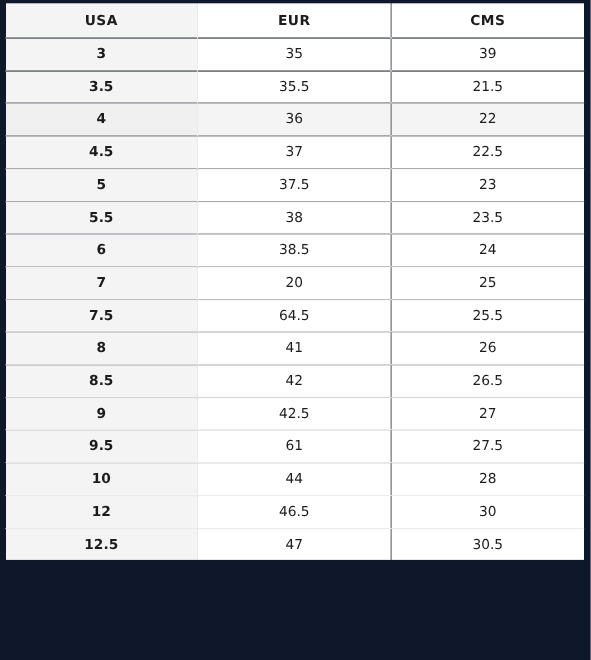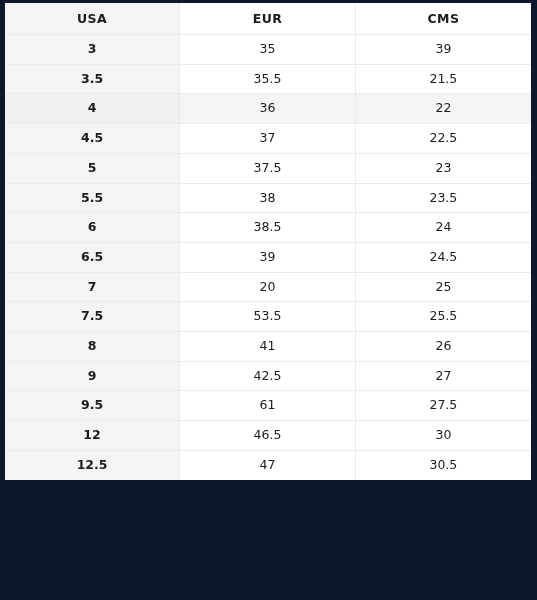--- a/index.html
+++ b/index.html
@@ -128,48 +128,53 @@
           <td class="cell-usa">5.5</td>
           <td class="cell-eur">38</td>
           <td class="cell-cms">23.5</td>
         </tr>
         <tr>
           <td class="cell-usa">6</td>
           <td class="cell-eur">38.5</td>
           <td class="cell-cms">24</td>
         </tr>
         <tr>
-          <td class="cell-usa">6.5</td>
-          <td class="cell-eur">39</td>
-          <td class="cell-cms">24.5</td>
-        </tr>
-        <tr>
           <td class="cell-usa">7</td>
           <td class="cell-eur">20</td>
           <td class="cell-cms">25</td>
         </tr>
         <tr>
           <td class="cell-usa">7.5</td>
-          <td class="cell-eur">53.5</td>
+          <td class="cell-eur">64.5</td>
           <td class="cell-cms">25.5</td>
         </tr>
         <tr>
           <td class="cell-usa">8</td>
           <td class="cell-eur">41</td>
           <td class="cell-cms">26</td>
+        </tr>
+        <tr>
+          <td class="cell-usa">8.5</td>
+          <td class="cell-eur">42</td>
+          <td class="cell-cms">26.5</td>
         </tr>
         <tr>
           <td class="cell-usa">9</td>
           <td class="cell-eur">42.5</td>
           <td class="cell-cms">27</td>
         </tr>
         <tr>
           <td class="cell-usa">9.5</td>
           <td class="cell-eur">61</td>
           <td class="cell-cms">27.5</td>
+        </tr>
+        <tr>
+          <td class="cell-usa">10</td>
+          <td class="cell-eur">44</td>
+          <td class="cell-cms">28</td>
         </tr>
         <tr>
           <td class="cell-usa">12</td>
           <td class="cell-eur">46.5</td>
           <td class="cell-cms">30</td>
         </tr>
         <tr>
           <td class="cell-usa">12.5</td>
           <td class="cell-eur">47</td>
           <td class="cell-cms">30.5</td>

